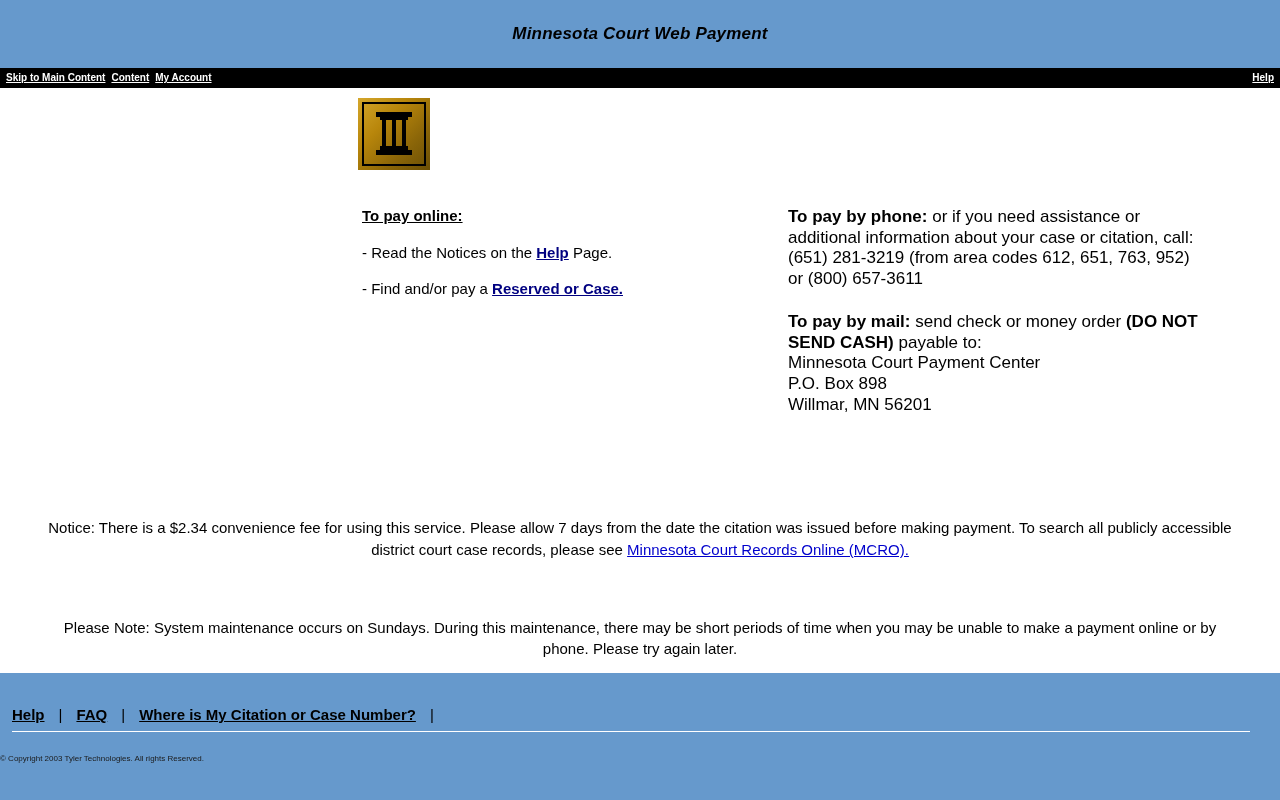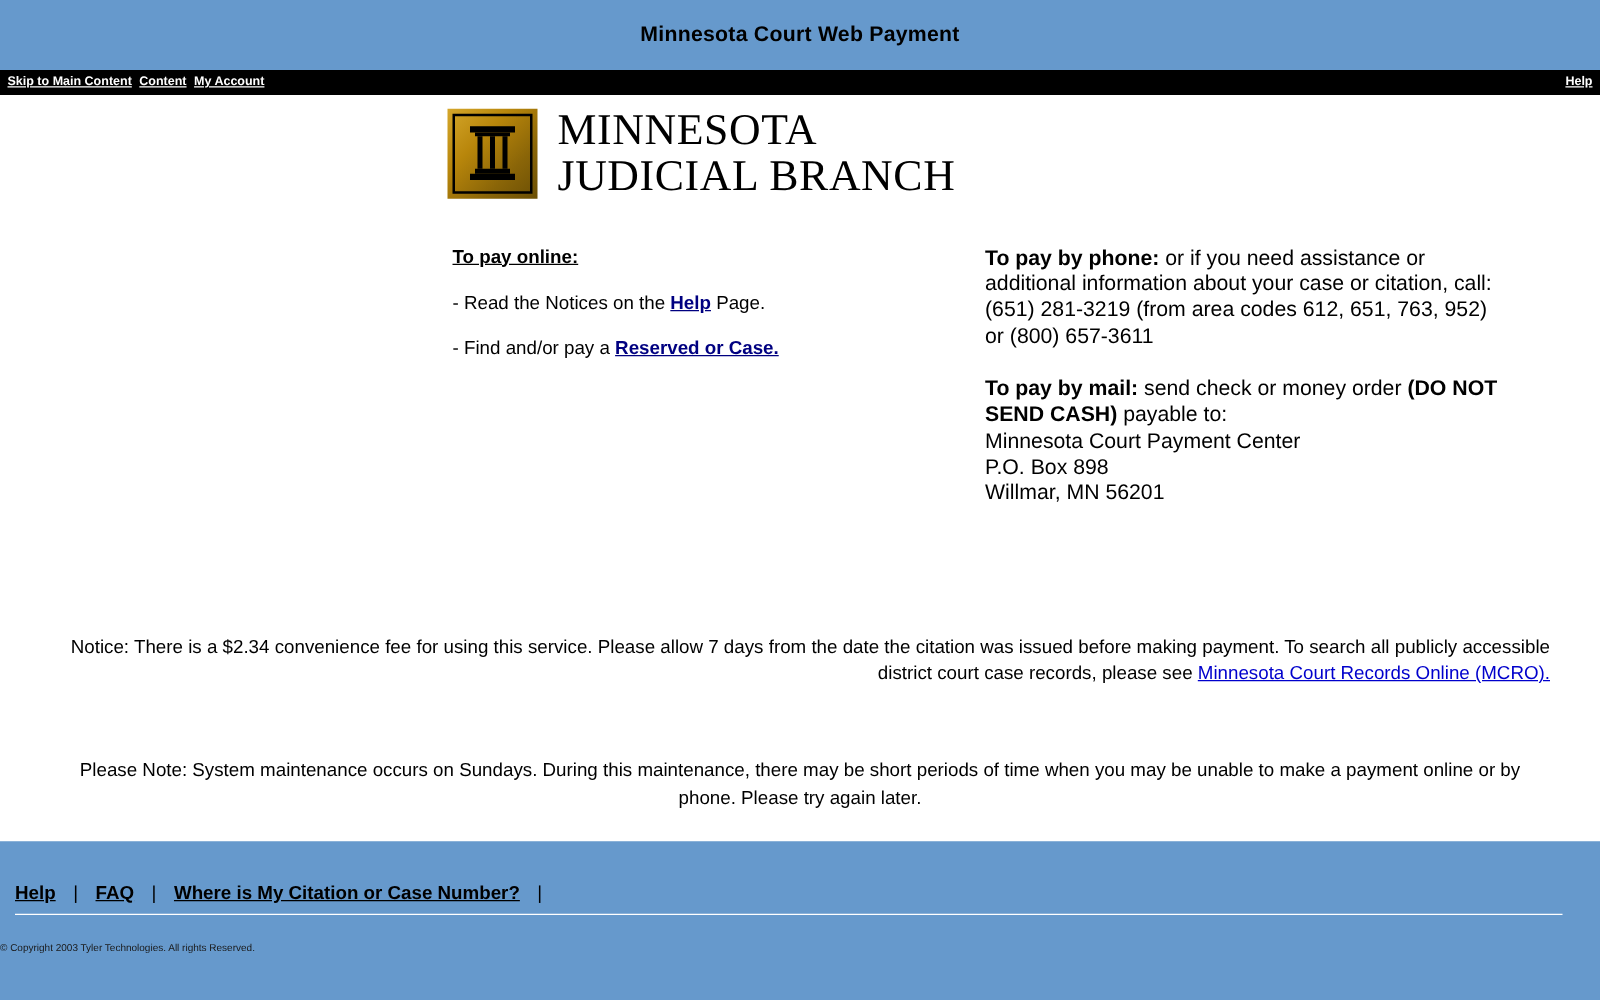--- a/index.html
+++ b/index.html
@@ -11,25 +11,26 @@
     height: 800px;
     background: #ffffff;
     font-family: "Liberation Sans", sans-serif;
     font-size: 15px;
     color: #000000;
     overflow: hidden;
   }
 
   
   .title-banner {
-    height: 56px;
+    height: 68px;
     background: #6699cc;
     display: flex;
     align-items: center;
     justify-content: center;
+    font-style: italic;
   }
   .title-banner h1 {
     margin: 0;
     font-size: 17px;
     font-weight: bold;
     color: #000000;
     letter-spacing: 0.2px;
   }
 
   
@@ -131,21 +132,21 @@
   .col-right .block {
     margin: 0 0 22px 0;
   }
   .col-right b {
     font-weight: bold;
   }
 
   
   .notice {
     margin-top: 60px;
-    text-align: right;
+    text-align: center;
     padding: 0 40px;
     font-size: 15px;
     line-height: 1.45;
   }
   .notice a {
     color: #0000cc;
     text-decoration: underline;
   }
   .notice2 {
     margin-top: 56px;
@@ -218,24 +219,20 @@
       <rect x="5" y="5" width="62" height="62" fill="none" stroke="#000" stroke-width="2"></rect>
       <rect x="18" y="14" width="36" height="5" fill="#000"></rect>
       <rect x="22" y="19" width="28" height="3" fill="#000"></rect>
       <rect x="24" y="22" width="4" height="26" fill="#000"></rect>
       <rect x="34" y="22" width="4" height="26" fill="#000"></rect>
       <rect x="44" y="22" width="4" height="26" fill="#000"></rect>
       <rect x="22" y="48" width="28" height="4" fill="#000"></rect>
       <rect x="18" y="52" width="36" height="5" fill="#000"></rect>
     </svg>
   </span>
-  <span class="logo-text">
-    <span class="l1">MINNESOTA</span>
-    <span class="l2">JUDICIAL BRANCH</span>
-  </span>
 </div>
 
 <div class="main-info">
 
   <div class="col-left">
     <p class="lead">To pay online:</p>
     <p class="line">
       <span>- Read the Notices on the </span><a href="#">Help</a><span> Page.</span>
     </p>
     <p class="line">

